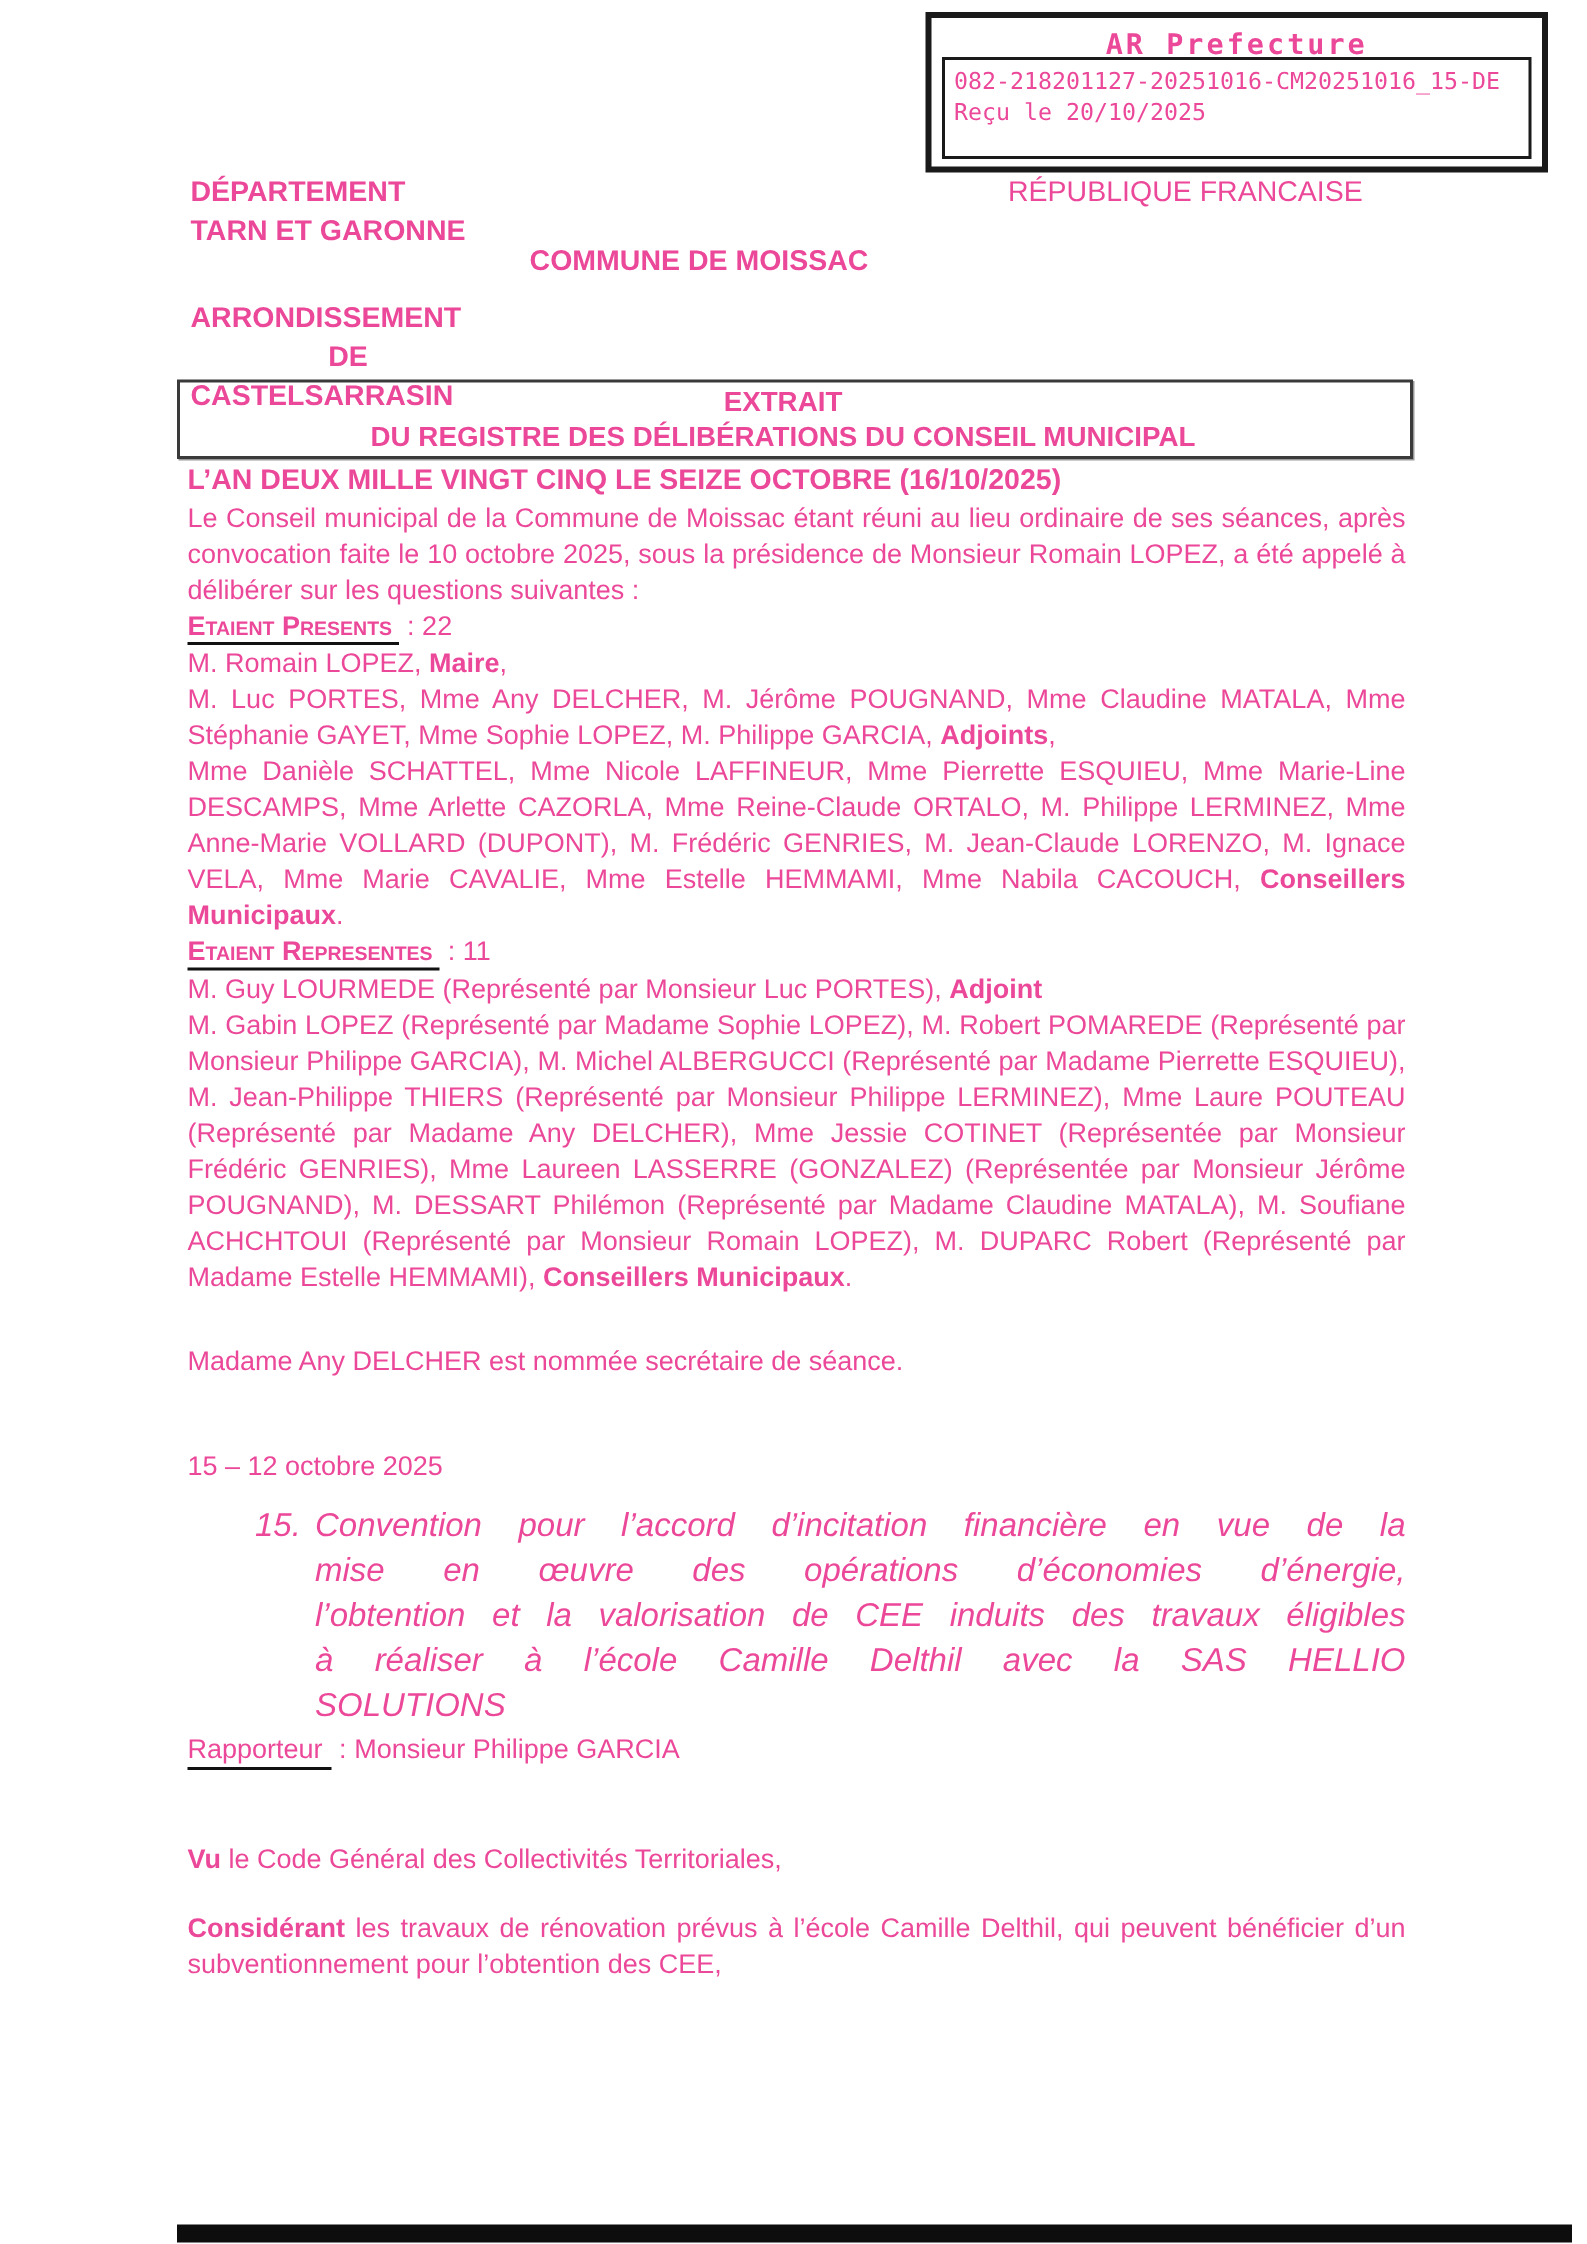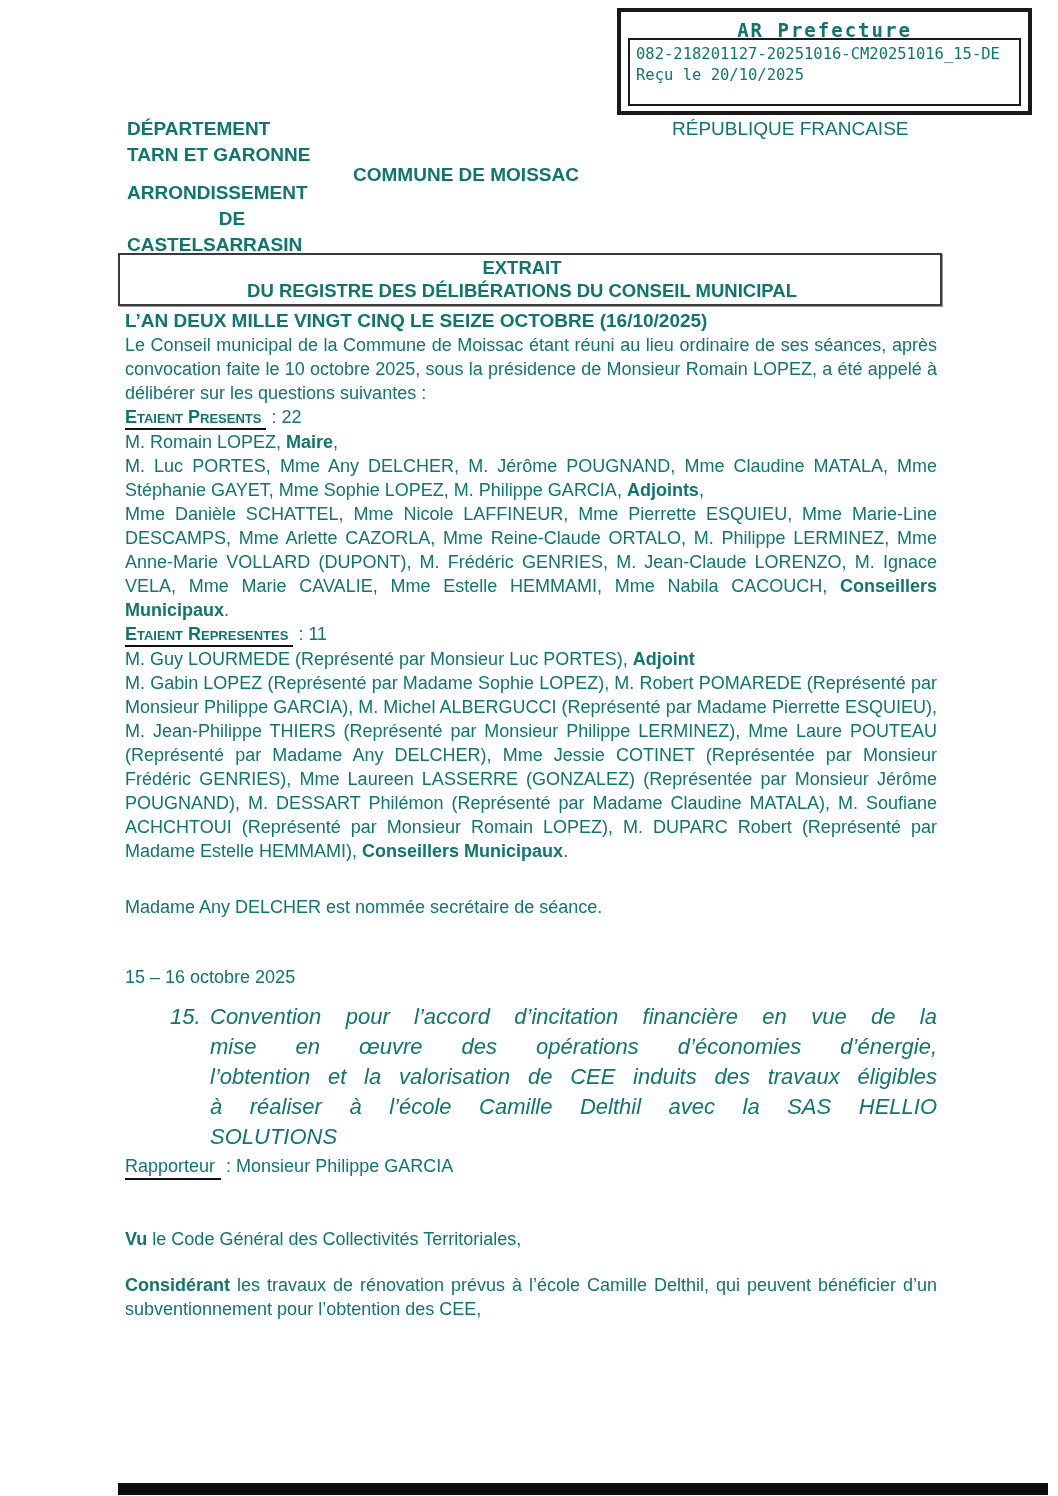--- a/index.html
+++ b/index.html
@@ -1,21 +1,21 @@
 <!DOCTYPE html>
 <html lang="fr"><head>
 <meta charset="utf-8">
 <style>
   html, body { margin: 0; padding: 0; background: #ffffff; }
   .page {
     position: relative;
     width: 1058px;
     height: 1496px;
     background: #ffffff;
-    color: #0f766e;
+    color: #ec4899;
     font-family: "Liberation Sans", sans-serif;
     overflow: hidden;
   }
 
   
   .stamp {
     position: absolute;
     left: 617px; top: 8px;
     width: 407px; height: 99px;
     border: 4px solid #1a1a1a;
@@ -50,21 +50,21 @@
   }
   .republique {
     position: absolute; left: 672px; top: 118px;
     font-weight: normal; font-size: 19px;
   }
   .commune {
     position: absolute; left: 0; top: 164px; width: 932px;
     text-align: center; font-weight: bold; font-size: 19px;
   }
   .arrondissement-block {
-    position: absolute; left: 127px; top: 180px; width: 210px;
+    position: absolute; left: 127px; top: 200px; width: 210px;
     text-align: center; font-weight: bold; font-size: 19px; line-height: 26px;
   }
   .arrondissement-block .left-line { text-align: left; }
 
   
   .content {
     position: absolute; left: 118px; top: 253px; width: 824px;
   }
   .extrait-box {
     border: 2px solid #3a3a3a;
@@ -178,21 +178,21 @@
         <span class="sc-heading">Etaient Representes</span>
         <span>: 11</span>
       </div>
 
       <p class="line"><span>M. Guy LOURMEDE (Représenté par Monsieur Luc PORTES), </span><strong>Adjoint</strong></p>
 
       <p class="para"><span>M. Gabin LOPEZ (Représenté par Madame Sophie LOPEZ), M. Robert POMAREDE (Représenté par Monsieur Philippe GARCIA), M. Michel ALBERGUCCI (Représenté par Madame Pierrette ESQUIEU), M. Jean-Philippe THIERS (Représenté par Monsieur Philippe LERMINEZ), Mme Laure POUTEAU (Représenté par Madame Any DELCHER), Mme Jessie COTINET (Représentée par Monsieur Frédéric GENRIES), Mme Laureen LASSERRE (GONZALEZ) (Représentée par Monsieur Jérôme POUGNAND), M. DESSART Philémon (Représenté par Madame Claudine MATALA), M. Soufiane ACHCHTOUI (Représenté par Monsieur Romain LOPEZ), M. DUPARC Robert (Représenté par Madame Estelle HEMMAMI), </span><strong>Conseillers Municipaux</strong><span>.</span></p>
 
       <p class="line spacer-secretary">Madame Any DELCHER est nommée secrétaire de séance.</p>
 
-      <p class="line spacer-session">15 – 16 octobre 2025</p>
+      <p class="line spacer-session">15 – 12 octobre 2025</p>
 
       <div class="item-block">
         <span class="item-number">15.</span>
         <div class="jline">Convention pour l’accord d’incitation financière en vue de la</div>
         <div class="jline">mise en œuvre des opérations d’économies d’énergie,</div>
         <div class="jline">l’obtention et la valorisation de CEE induits des travaux éligibles</div>
         <div class="jline">à réaliser à l’école Camille Delthil avec la SAS HELLIO</div>
         <div>SOLUTIONS</div>
       </div>
 

